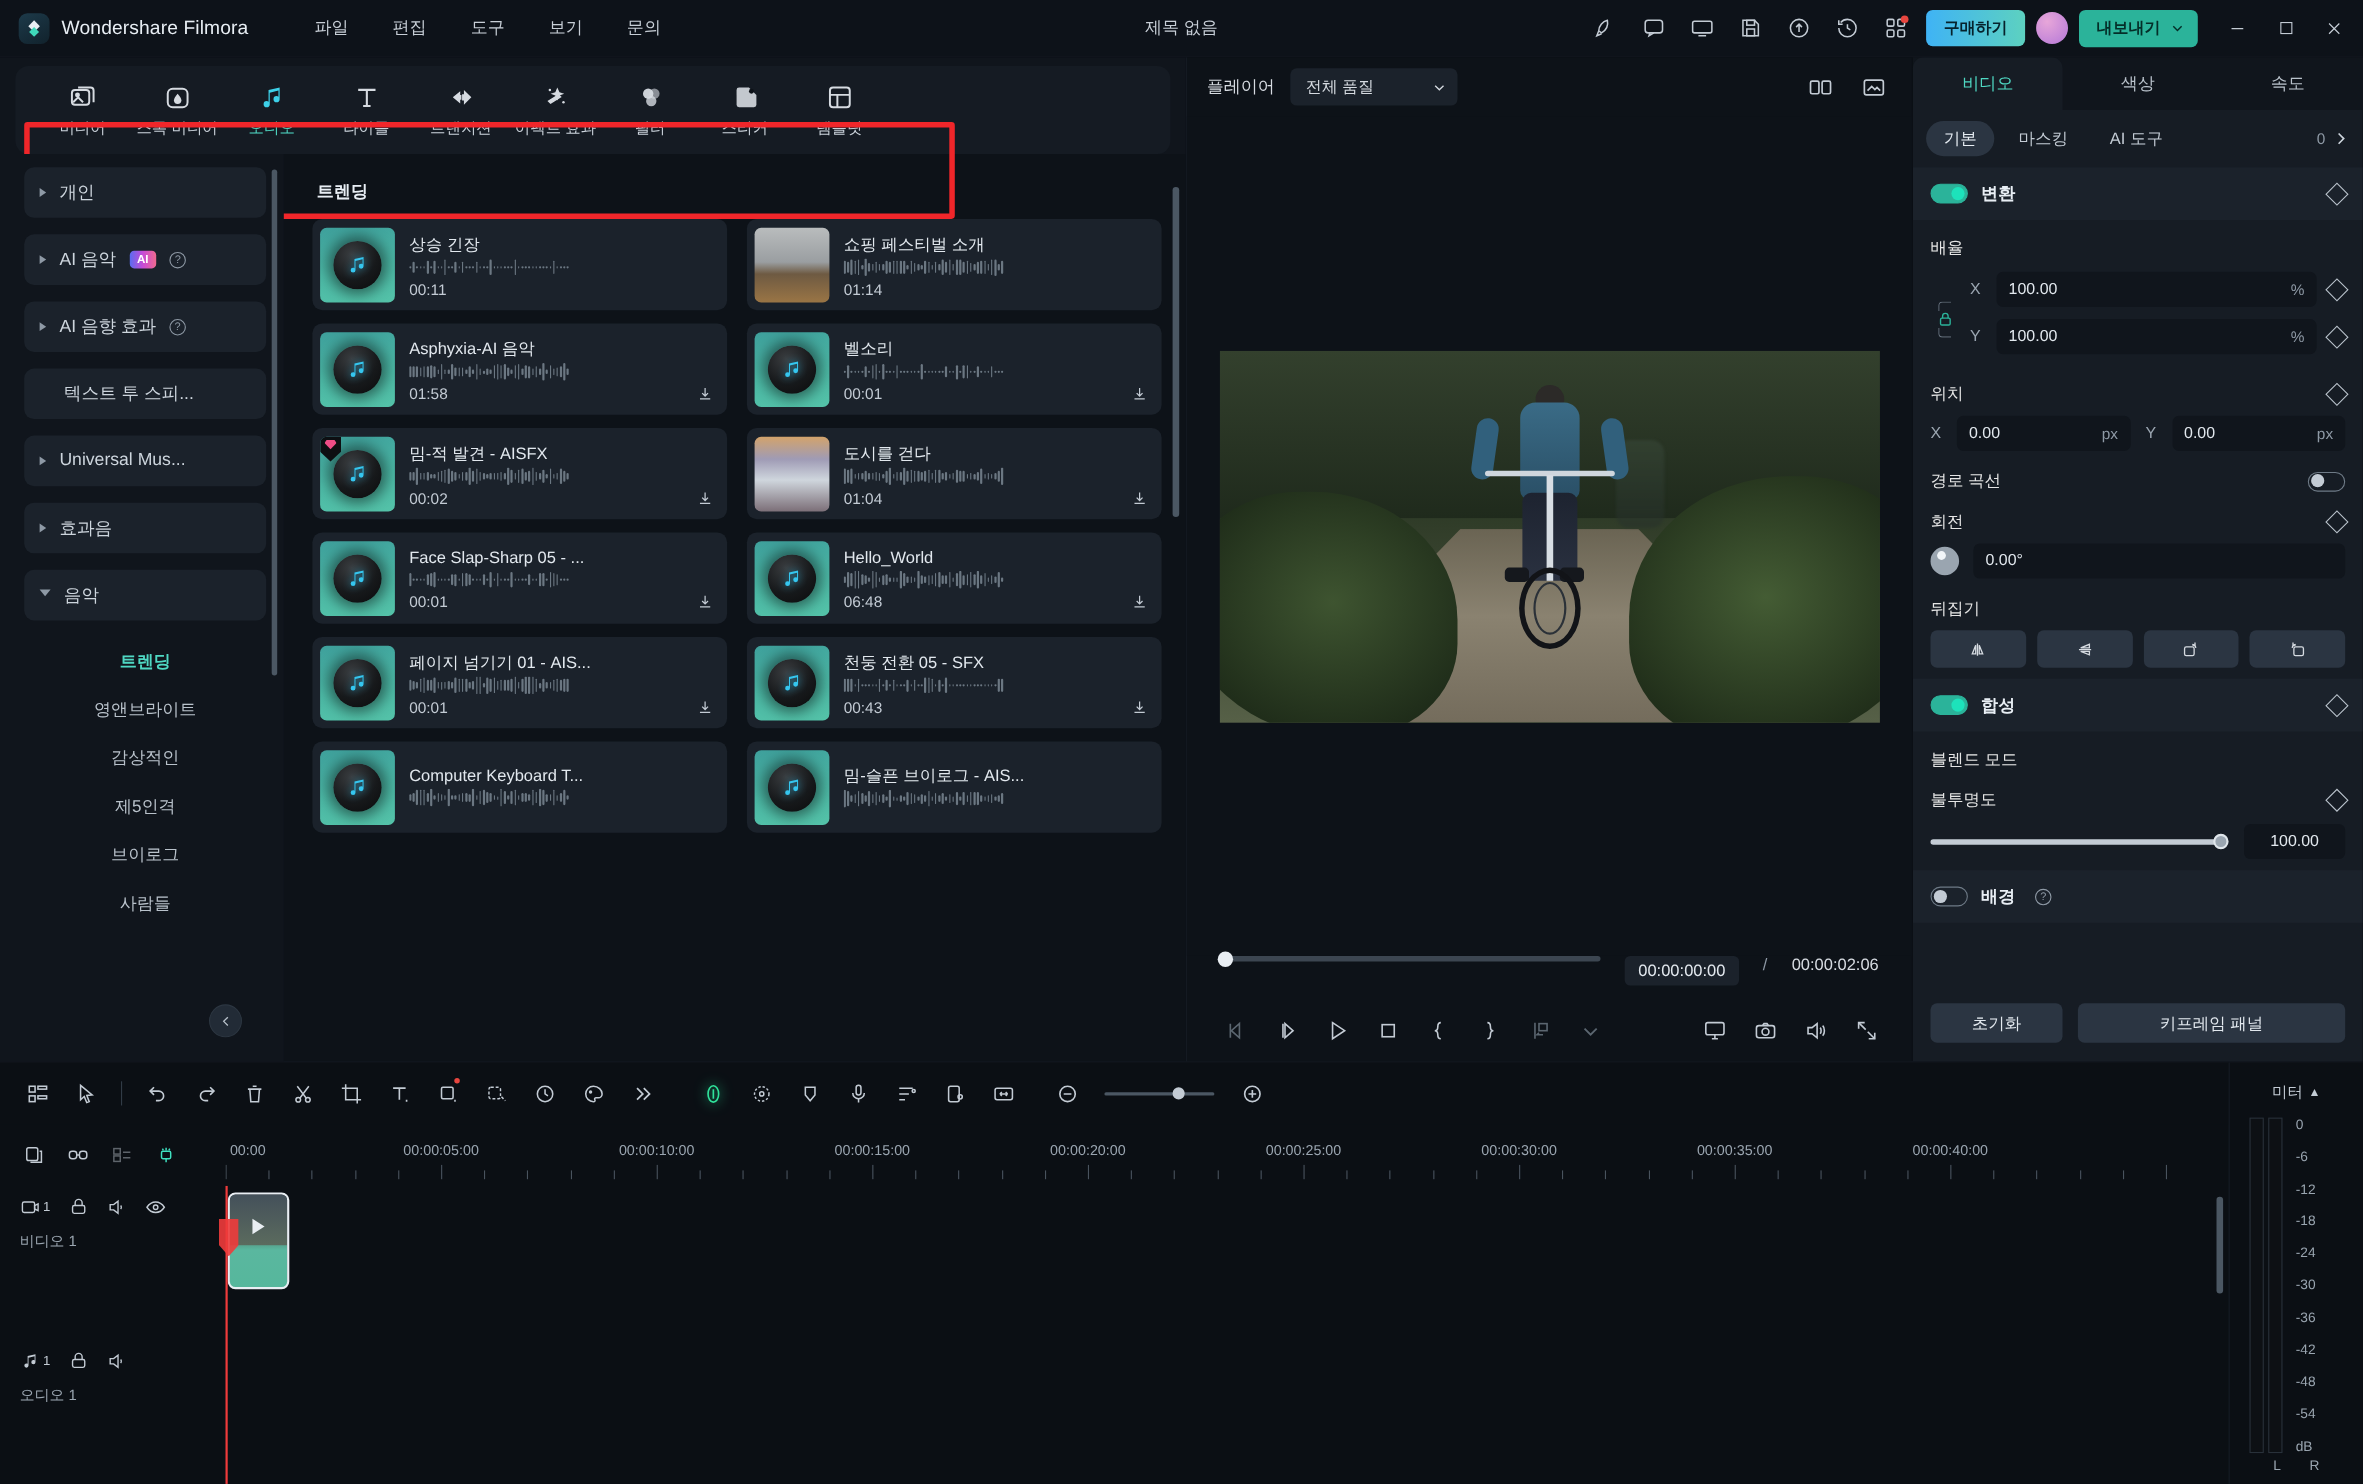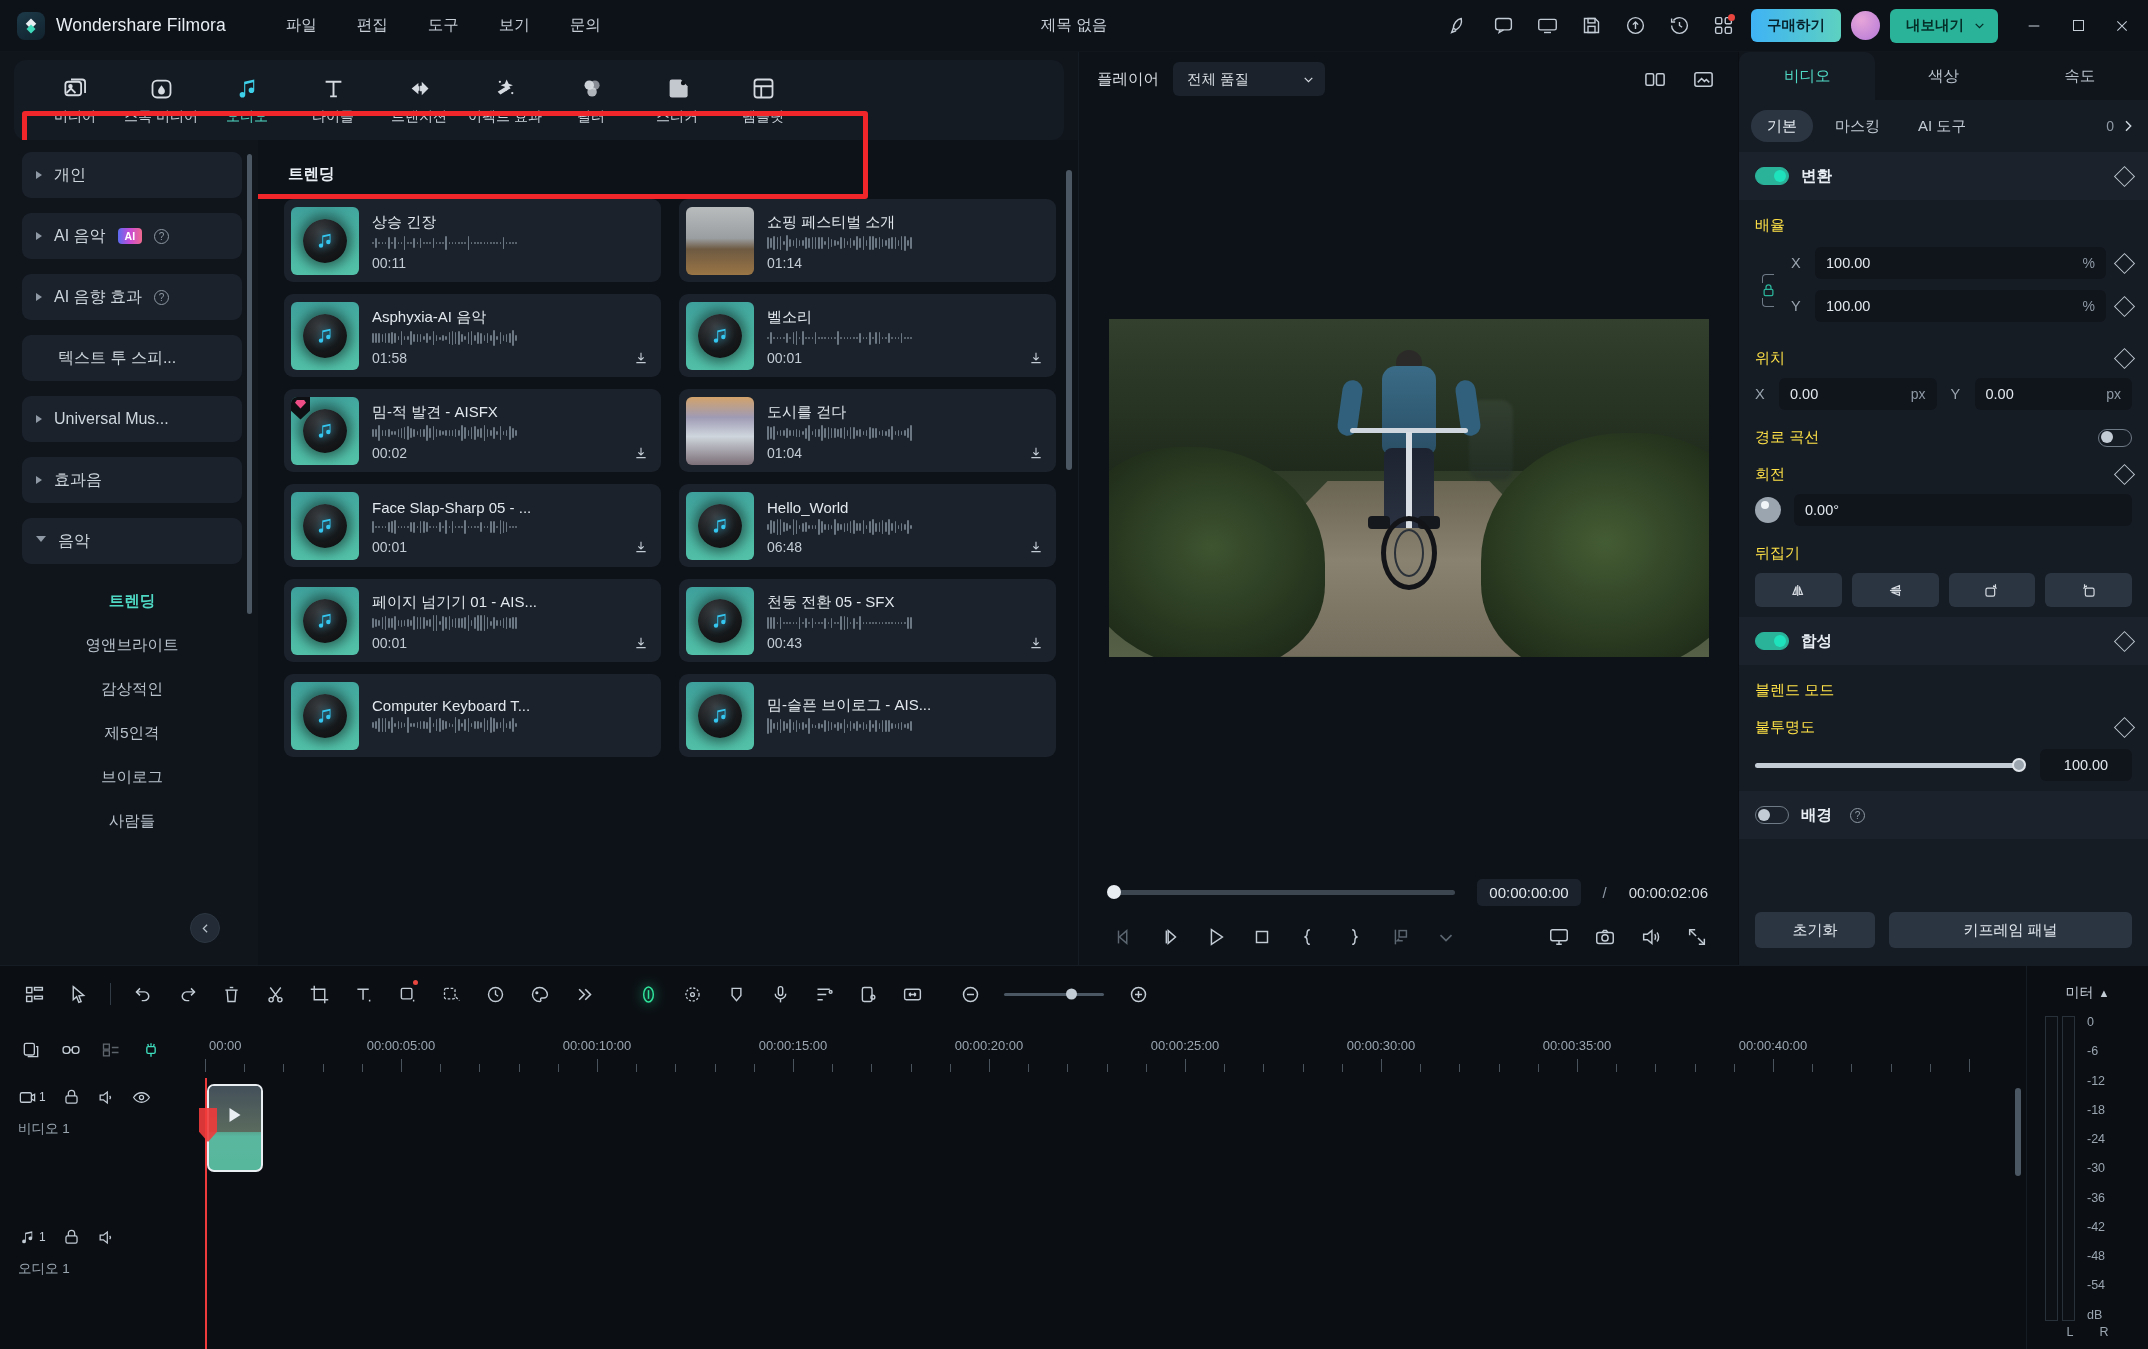--- a/index.html
+++ b/index.html
@@ -215,21 +215,21 @@
     background: #cfd6dd; border-radius: 3px; }
   .rd-fork { position: absolute; left: 50%; top: 66px; transform: translateX(-50%); width: 6px; height: 96px;
     background: #d8dee4; }
   .rd-wheel { position: absolute; left: 50%; top: 150px; transform: translateX(-50%);
     width: 56px; height: 74px; border: 5px solid #121418; border-radius: 50%; background: transparent; }
   .rd-wheel::after { content:''; position:absolute; inset: 8px; border: 2px solid #2b3138; border-radius: 50%; }
   .rider2 { position: absolute; left: 60%; top: 24%; width: 44px; height: 80px; opacity: .55;
     background: linear-gradient(180deg,#3b4a3b,#26302a); border-radius: 12px; filter: blur(1.4px); }
 
   .playerbar { flex: 0 0 96px; padding: 0 30px; }
-  .progress-row { display: flex; align-items: center; gap: 22px; height: 46px; }
+  .progress-row { display: flex; align-items: flex-start; gap: 22px; height: 46px; }
   .ptrack { flex: 1 1 auto; height: 5px; background: #3c4651; border-radius: 3px; position: relative; }
   .pknob { position: absolute; left: 0; top: 50%; transform: translate(-2px,-50%); width: 14px; height: 14px;
     border-radius: 50%; background: #e9eef3; cursor: pointer; }
   .tc-box { background: #1b222b; border-radius: 5px; padding: 5px 12px; font-size: 15px; color: #e2e8ee; }
   .tc-sep { color: #8e99a5; font-size: 15px; }
   .tc-total { font-size: 15px; color: #d6dbe1; }
   .pctl { display: flex; align-items: center; gap: 24px; height: 44px; padding-left: 4px; }
   .pctl .ic { color: #c3cbd4; cursor: pointer; display: flex; }
   .pctl .ic svg { width: 22px; height: 22px; }
   .pctl .ic.dim { color: #5b6670; }
@@ -253,21 +253,21 @@
   }
   .toggle { width: 34px; height: 18px; border-radius: 9px; background: #2bb39a; position: relative; cursor: pointer;
     border: 1.5px solid #2bb39a; }
   .toggle i { position: absolute; right: 2px; top: 1.5px; width: 12px; height: 12px; border-radius: 50%; background: #0f1a18; }
   .toggle.on i { background: #1de2bb; }
   .toggle.off { background: transparent; border-color: #6e7a86; }
   .toggle.off i { left: 2px; right: auto; background: #c3cbd4; }
   .sec-head .nm { font-size: 15.5px; font-weight: bold; color: #e8eef4; }
   .kf { margin-left: auto; width: 15px; height: 15px; transform: rotate(45deg); border: 1.6px solid #b9c2cb; cursor: pointer; }
   .pgroup { padding: 16px 16px 10px 16px; }
-  .plabel { font-size: 15px; color: #fde047; margin-bottom: 12px; }
+  .plabel { font-size: 15px; color: #e5e5e5; margin-bottom: 12px; }
   .plabel-row { display: flex; align-items: center; }
   .plabel-row .kf { margin-left: auto; }
   .xyrow { display: flex; align-items: center; gap: 11px; margin-bottom: 11px; }
   .axis { font-size: 14.5px; color: #9aa5b0; width: 13px; }
   .field { flex: 1 1 auto; height: 32px; background: #10151c; border-radius: 6px;
     display: flex; align-items: center; padding: 0 11px; }
   .field .val { font-size: 14.5px; color: #e2e8ee; }
   .field .unit { margin-left: auto; font-size: 14px; color: #8e99a5; }
   .linkcol { width: 26px; display: flex; flex-direction: column; align-items: center; justify-content: center; }
   .lock { color: #2bb39a; }

